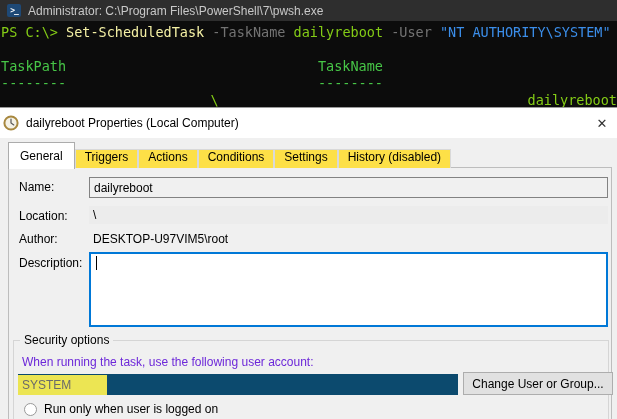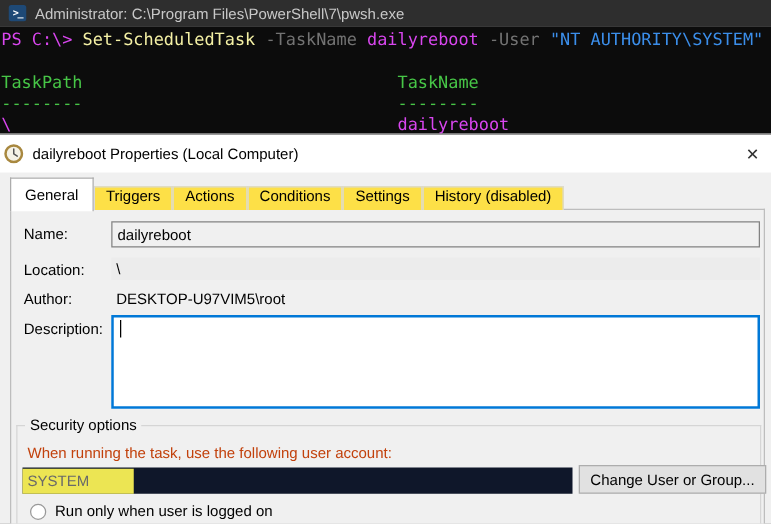--- a/index.html
+++ b/index.html
@@ -20,21 +20,21 @@
     display:inline-flex; align-items:center; justify-content:center;
     margin-right:7px; font-family:"DejaVu Sans Mono", monospace; letter-spacing:-1px;
   }
   .term-title { color:#c8c8c8; font-size:12px; }
   .term-body {
     position:absolute; top:21px; left:0; width:617px; height:86px;
     background:#0c0c0c; font-family:"DejaVu Sans Mono","Liberation Mono", monospace;
     font-size:13.5px; line-height:17px; padding:3px 0 0 1px;
   }
   .term-line { white-space:pre; }
-  .t-white  { color:#d946ef; }
+  .t-white  { color:#84cc16;text-align:right; }
   .t-cmd    { color:#f5f1a5; }
   .t-param  { color:#737373; }
   .t-string { color:#3b8eea; }
   .t-green  { color:#47c647; }
 
   
   .dialog {
     position:absolute; top:107px; left:0; width:617px; height:312px;
     background:#f0f0f0; border-top:1px solid #9a9a9a;
   }
@@ -91,24 +91,24 @@
 
   
   .groupbox {
     position:absolute; left:4px; top:172px; width:596px; height:120px;
     border:1px solid #d5d5d5; border-bottom:none;
   }
   .legend {
     position:absolute; top:-8px; left:6px; background:#f0f0f0;
     font-size:12px; color:#000; padding:0 4px;
   }
-  .hint { position:absolute; left:8px; top:14px; font-size:12px; color:#c2410c; }
+  .hint { position:absolute; left:8px; top:14px; font-size:12px; color:#6d28d9; }
   .account-field {
     position:absolute; left:4px; top:33px; width:440px; height:21px;
-    background:#0f172a; font-size:12px; color:#6a6a6a;
+    background:#0c4a6e; font-size:12px; color:#6a6a6a;
     display:flex; align-items:center;
   }
   .hl {
     background:#ece553; padding:3px 36px 3px 4px; color:#6a6a6a;
   }
   .change-btn {
     position:absolute; left:449px; top:31px; width:150px; height:23px;
     background:#e1e1e1; border:1px solid #adadad; font-size:12px; color:#000;
     display:flex; align-items:center; justify-content:center;
     font-family:Liberation Sans, sans-serif;

